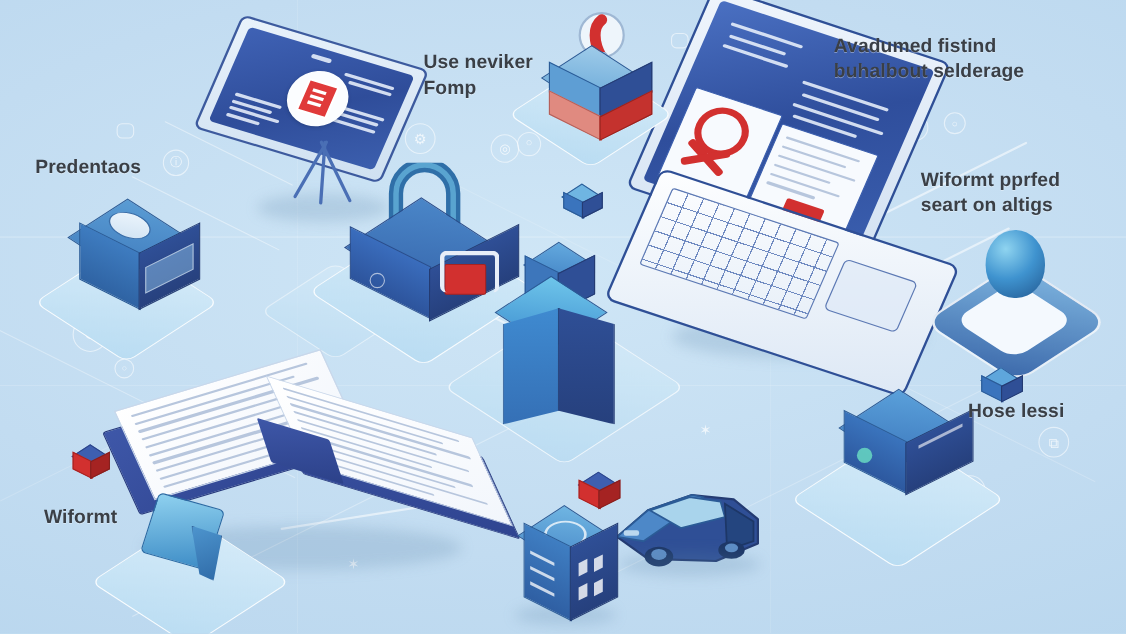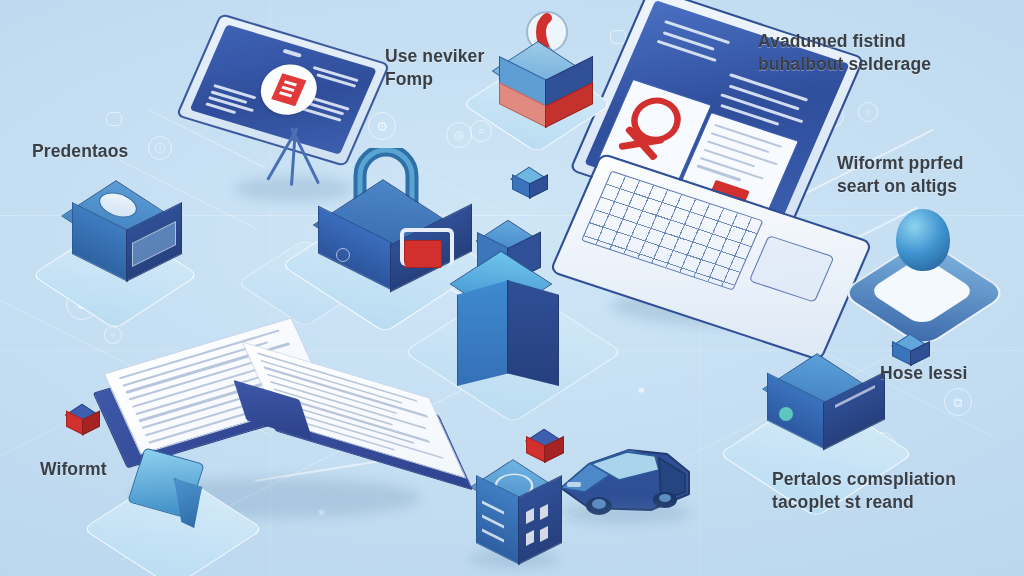--- a/index.html
+++ b/index.html
@@ -474,17 +474,15 @@
   </div>
 
   <div class="label" style="left:32px;top:140px;">Predentaos</div>
   <div class="label" style="left:385px;top:45px;">Use neviker
 Fomp</div>
   <div class="label" style="left:758px;top:30px;">Avadumed fistind
 buhalbout selderage</div>
   <div class="label" style="left:837px;top:140px;margin-top:12px;">Wiformt pprfed
 seart on altigs</div>
   <div class="label" style="left:880px;top:362px;">Hose lessi</div>
-  <div class="label" style="left:772px;top:468px;">Pertalos comspliation
-tacoplet st reand</div>
   <div class="label" style="left:40px;top:458px;">Wiformt</div>
 
 </div>
 
 </body></html>

